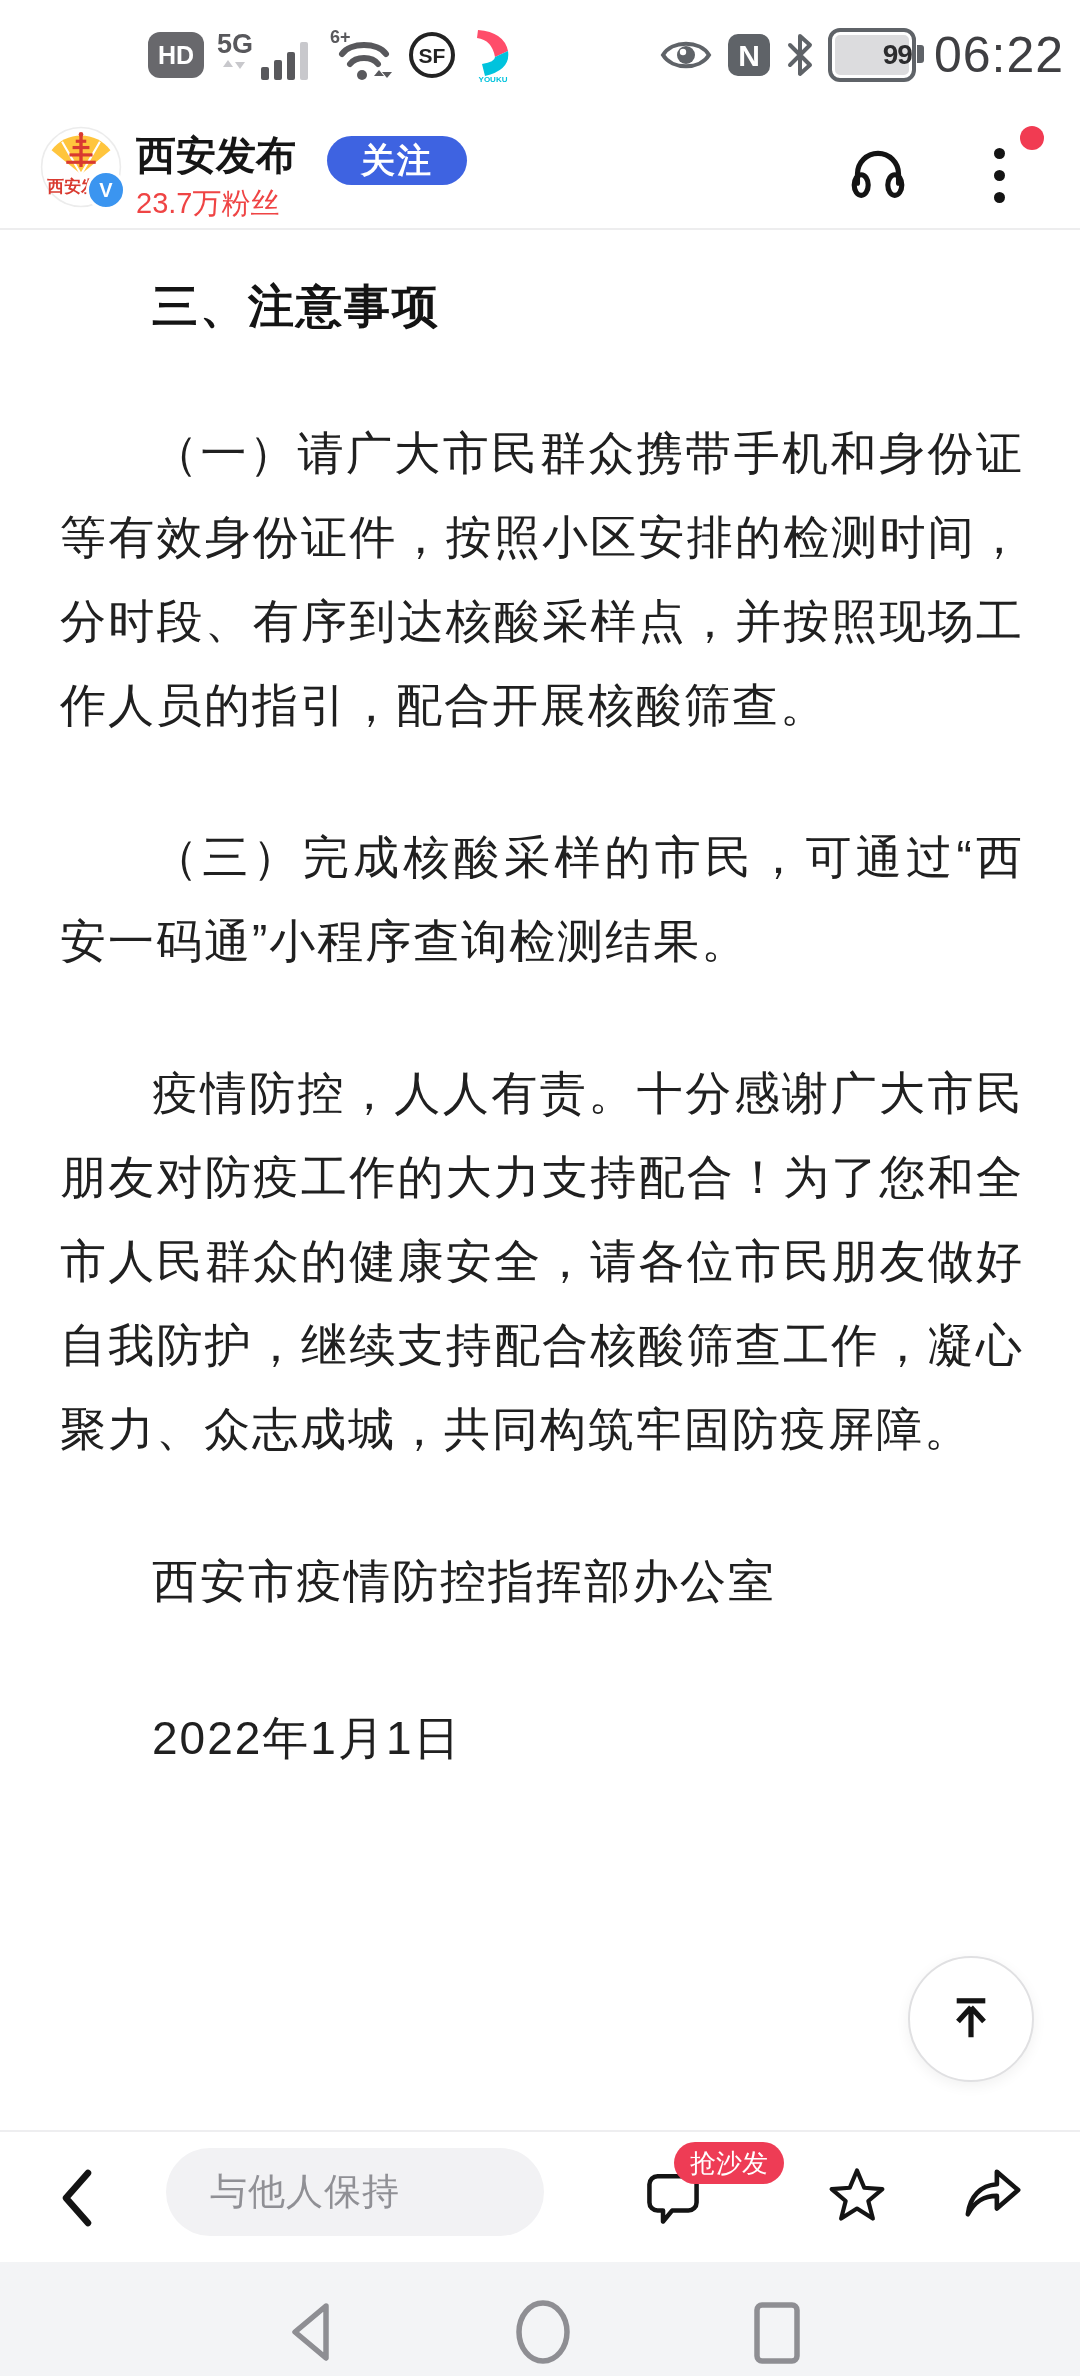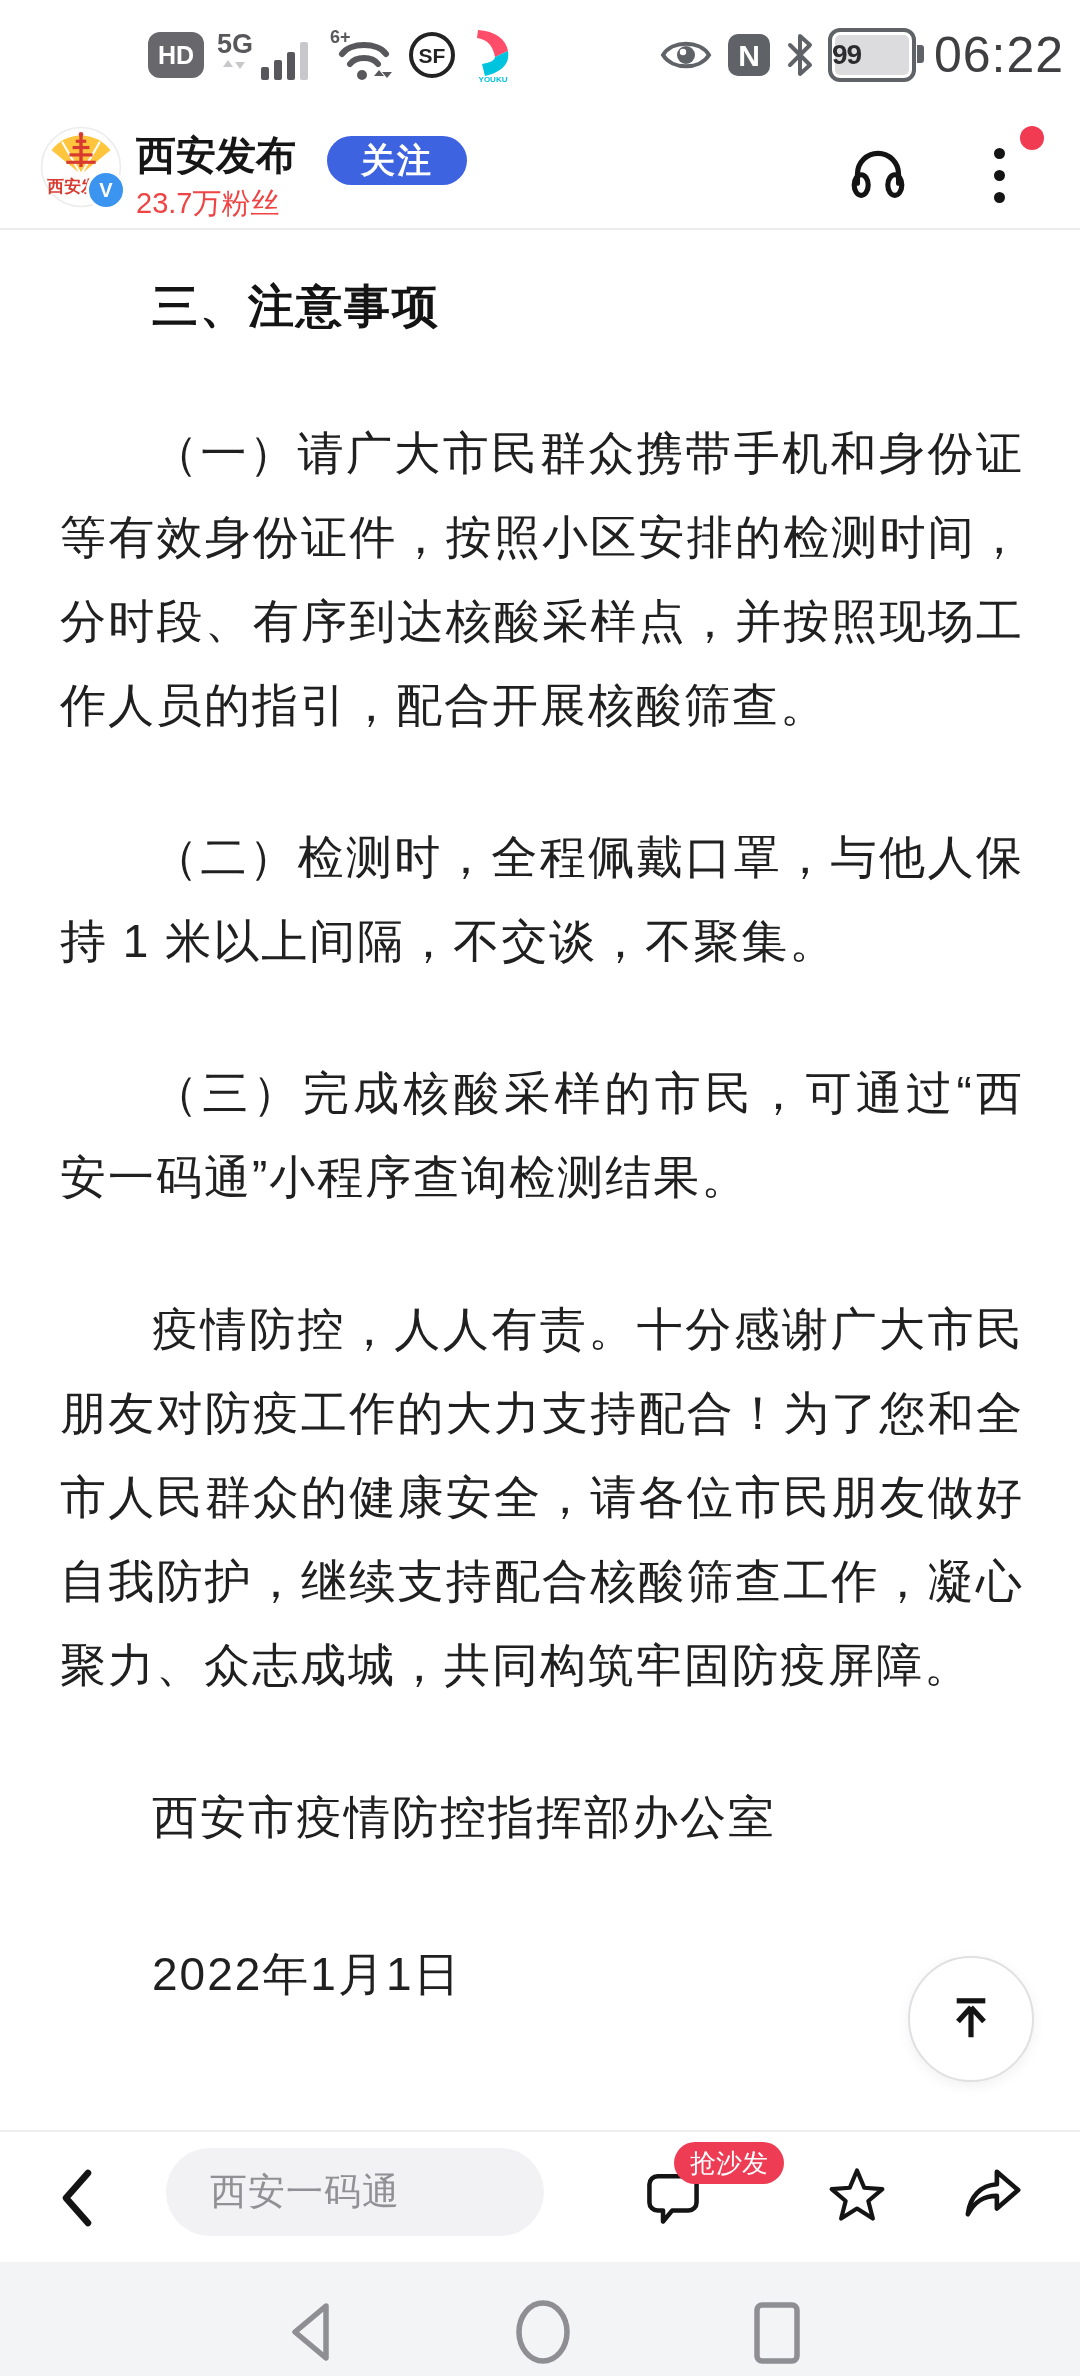--- a/index.html
+++ b/index.html
@@ -7,21 +7,21 @@
        font-family:"Liberation Sans","DejaVu Sans",sans-serif;color:#1f1f1f;}
   .abs{position:absolute;}
 
   
   #status-bar{left:0;top:0;width:1080px;height:110px;background:#fff;}
   .sb-left{position:absolute;left:148px;top:0;height:110px;display:flex;align-items:center;gap:13px;text-align:center;}
   .sb-right{position:absolute;right:16px;top:0;height:110px;display:flex;align-items:center;gap:14px;}
   .hd-badge{width:56px;height:46px;background:#68686c;border-radius:12px;color:#fff;
             font-weight:bold;font-size:25px;display:flex;align-items:center;justify-content:center;}
   .battery{position:relative;width:80px;height:46px;border:4px solid #5f6368;border-radius:12px;
-           background:#dcdcde;box-shadow:inset 0 0 0 3px #fff;display:flex;align-items:center;justify-content:flex-start;}
+           background:#dcdcde;box-shadow:inset 0 0 0 3px #fff;display:flex;align-items:center;justify-content:flex-end;}
   .battery .pct{font-size:28px;color:#2c2c2e;font-weight:bold;letter-spacing:-1px;}
   .battery .nub{position:absolute;right:-12px;top:13px;width:7px;height:18px;background:#5f6368;border-radius:0 3px 3px 0;}
   .sb-time{font-size:50px;color:#3f3f42;margin-left:4px;letter-spacing:1px;}
 
   
   #header{left:0;top:110px;width:1080px;height:118px;background:#fff;}
   .avatar-wrap{left:40px;top:16px;width:82px;height:82px;}
   .v-badge{position:absolute;right:-4px;bottom:-2px;width:34px;height:34px;border-radius:50%;
            background:#3b95f0;border:3px solid #fff;color:#fff;font-weight:bold;font-size:20px;
            display:flex;align-items:center;justify-content:center;}
@@ -168,21 +168,20 @@
         <i></i>
         <i></i>
       </span>
     <span class="abs notify-dot"></span>
   </div>
   <div id="header-divider" class="abs"></div>
 
   <div id="article" class="abs">
     <h2>三、注意事项</h2>
     <p>（一）请广大市民群众携带手机和身份证等有效身份证件，按照小区安排的检测时间，分时段、有序到达核酸采样点，并按照现场工作人员的指引，配合开展核酸筛查。</p>
-    <p>（二）检测时，全程佩戴口罩，与他人保持 1 米以上间隔，不交谈，不聚集。</p>
     <p>（三）完成核酸采样的市民，可通过“西安一码通”小程序查询检测结果。</p>
     <p>疫情防控，人人有责。十分感谢广大市民朋友对防疫工作的大力支持配合！为了您和全市人民群众的健康安全，请各位市民朋友做好自我防护，继续支持配合核酸筛查工作，凝心聚力、众志成城，共同构筑牢固防疫屏障。</p>
     <p class="sig">西安市疫情防控指挥部办公室</p>
     <p>2022年1月1日</p>
   </div>
 
   <div id="back-top" class="abs">
     <span>
       <svg width="78" height="78" viewBox="0 0 120 120">
         <path d="M38 32 H82" stroke="#141414" stroke-width="8"></path>
@@ -191,21 +190,21 @@
     </span>
   </div>
 
   <div id="comment-bar" class="abs">
     <span class="abs back-chevron">
       <svg width="42" height="64" viewBox="0 0 42 64">
         <path d="M32 7 L10 32 L32 57" stroke="#141414" stroke-width="6.5" fill="none" stroke-linecap="round" stroke-linejoin="round"></path>
       </svg>
     </span>
     <div class="abs comment-input">
-      <span>西安一码通</span>
+      <span>与他人保持</span>
     </div>
     <span class="abs bubble-btn">
       <svg width="58" height="58" viewBox="0 0 64 64">
         <path d="M15 9 H49 A9 9 0 0 1 58 18 V38 A9 9 0 0 1 49 47 H31 L21 59 V47 H15 A9 9 0 0 1 6 38 V18 A9 9 0 0 1 15 9 Z" stroke="#141414" stroke-width="5" fill="none" stroke-linejoin="round"></path>
       </svg>
     </span>
     <span class="abs sofa-badge">抢沙发</span>
     <span class="abs star-btn">
       <svg width="58" height="58" viewBox="0 0 64 64">
         <path d="M32 5 L40 24 L60 25.6 L44.5 38.6 L49.5 58 L32 47 L14.5 58 L19.5 38.6 L4 25.6 L24 24 Z" stroke="#141414" stroke-width="4.6" fill="none" stroke-linejoin="round"></path>

